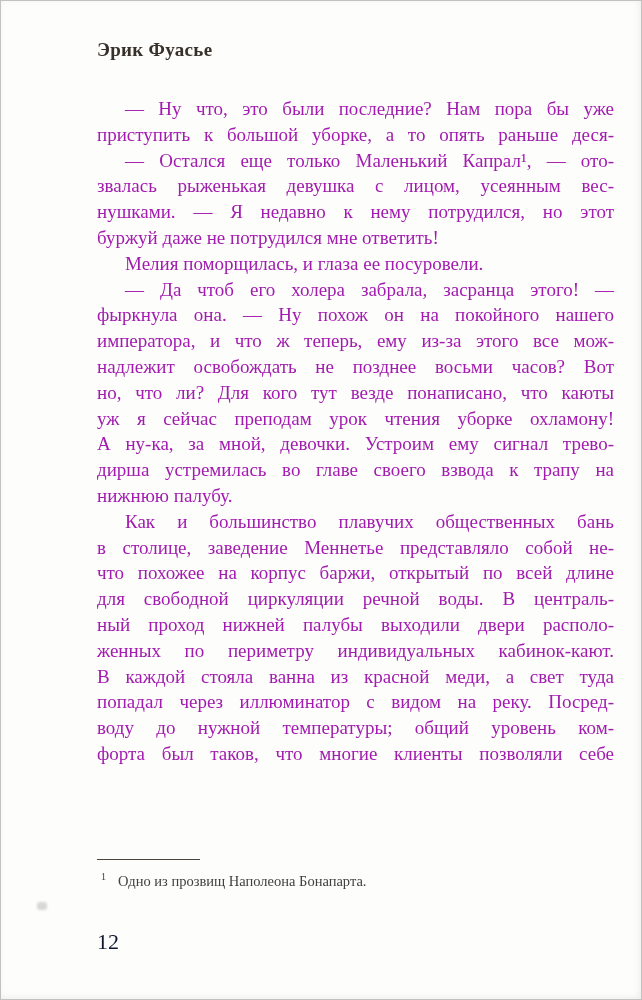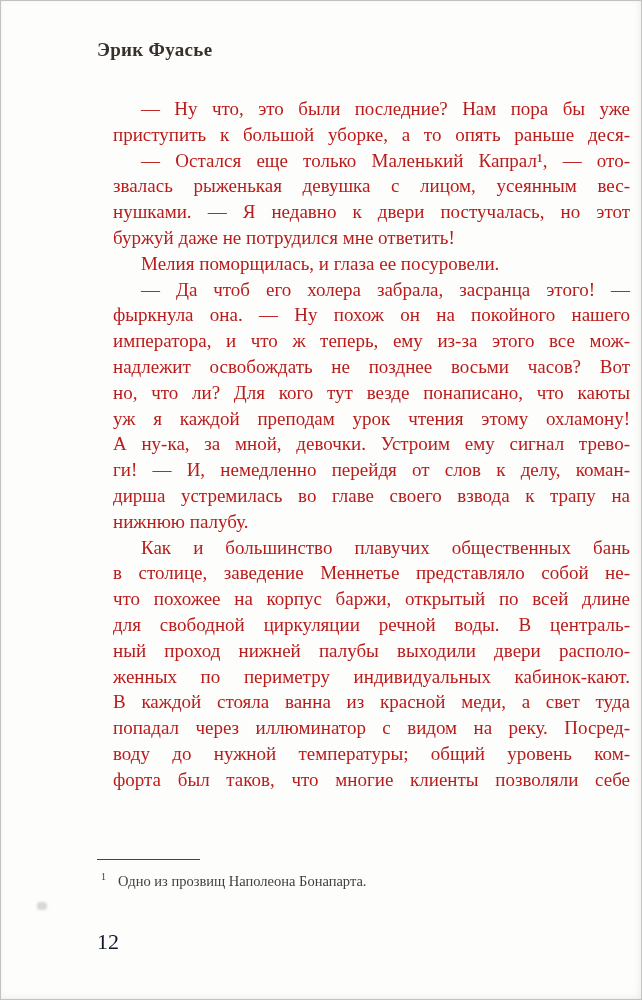--- a/index.html
+++ b/index.html
@@ -23,26 +23,26 @@
     position: absolute;
     left: 96px;
     top: 38px;
     font-size: 19px;
     font-weight: bold;
     letter-spacing: 0.3px;
     color: #38302a;
   }
   .body-text {
     position: absolute;
-    left: 112px;
+    left: 96px;
     top: 95px;
     width: 517px;
     font-size: 19px;
     line-height: 25.8px;
-    color: #b91c1c;
+    color: #a21caf;
     font-family: Liberation Serif, serif;
   }
   .line {
     text-align: justify;
     text-align-last: justify;
     white-space: normal;
   }
   .line.first {
     text-indent: 28px;
   }
@@ -93,31 +93,30 @@
 
 <div class="page">
 
   <div class="running-header">Эрик Фуасье</div>
 
   <div class="body-text">
       <div class="line first">— Ну что, это были последние? Нам пора бы уже</div>
       <div class="line">приступить к большой уборке, а то опять раньше деся-</div>
       <div class="line first">— Остался еще только Маленький Капрал¹, — ото-</div>
       <div class="line">звалась рыженькая девушка с лицом, усеянным вес-</div>
-      <div class="line">нушками. — Я недавно к двери постучалась, но этот</div>
+      <div class="line">нушками. — Я недавно к нему потрудился, но этот</div>
       <div class="line last">буржуй даже не потрудился мне ответить!</div>
       <div class="line first last">Мелия поморщилась, и глаза ее посуровели.</div>
       <div class="line first">— Да чтоб его холера забрала, засранца этого! —</div>
       <div class="line">фыркнула она. — Ну похож он на покойного нашего</div>
       <div class="line">императора, и что ж теперь, ему из-за этого все мож-</div>
       <div class="line">надлежит освобождать не позднее восьми часов? Вот</div>
       <div class="line">но, что ли? Для кого тут везде понаписано, что каюты</div>
-      <div class="line">уж я каждой преподам урок чтения этому охламону!</div>
+      <div class="line">уж я сейчас преподам урок чтения уборке охламону!</div>
       <div class="line">А ну-ка, за мной, девочки. Устроим ему сигнал трево-</div>
-      <div class="line">ги! — И, немедленно перейдя от слов к делу, коман-</div>
       <div class="line">дирша устремилась во главе своего взвода к трапу на</div>
       <div class="line last">нижнюю палубу.</div>
       <div class="line first">Как и большинство плавучих общественных бань</div>
       <div class="line">в столице, заведение Меннетье представляло собой не-</div>
       <div class="line">что похожее на корпус баржи, открытый по всей длине</div>
       <div class="line">для свободной циркуляции речной воды. В централь-</div>
       <div class="line">ный проход нижней палубы выходили двери располо-</div>
       <div class="line">женных по периметру индивидуальных кабинок-кают.</div>
       <div class="line">В каждой стояла ванна из красной меди, а свет туда</div>
       <div class="line">попадал через иллюминатор с видом на реку. Посред-</div>

